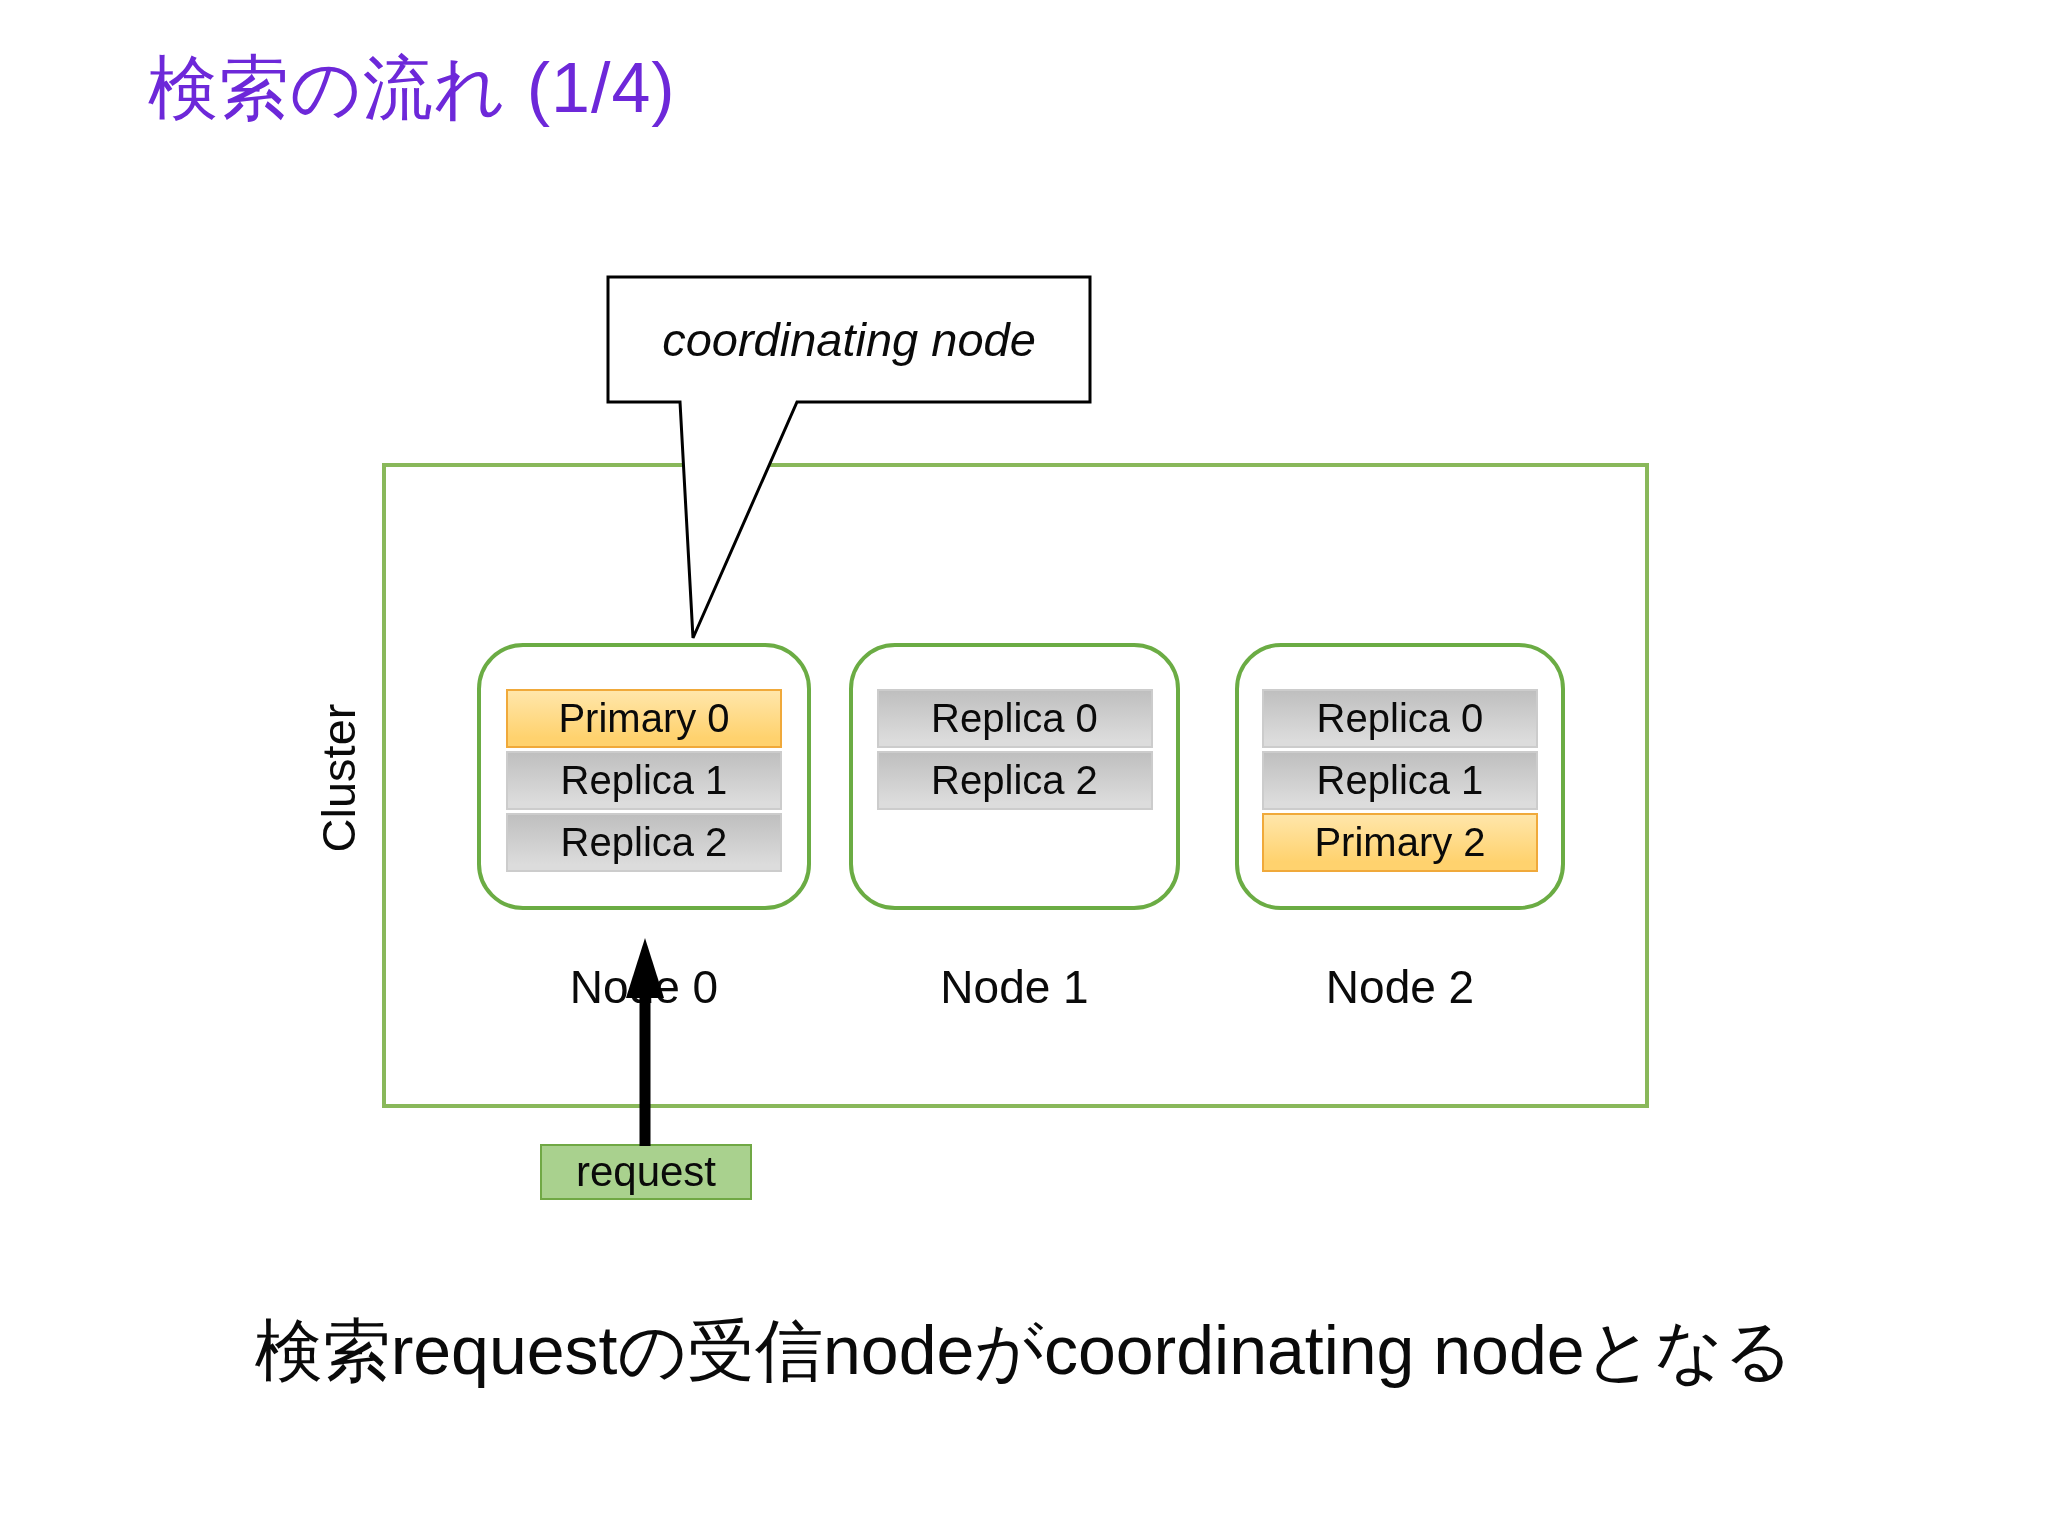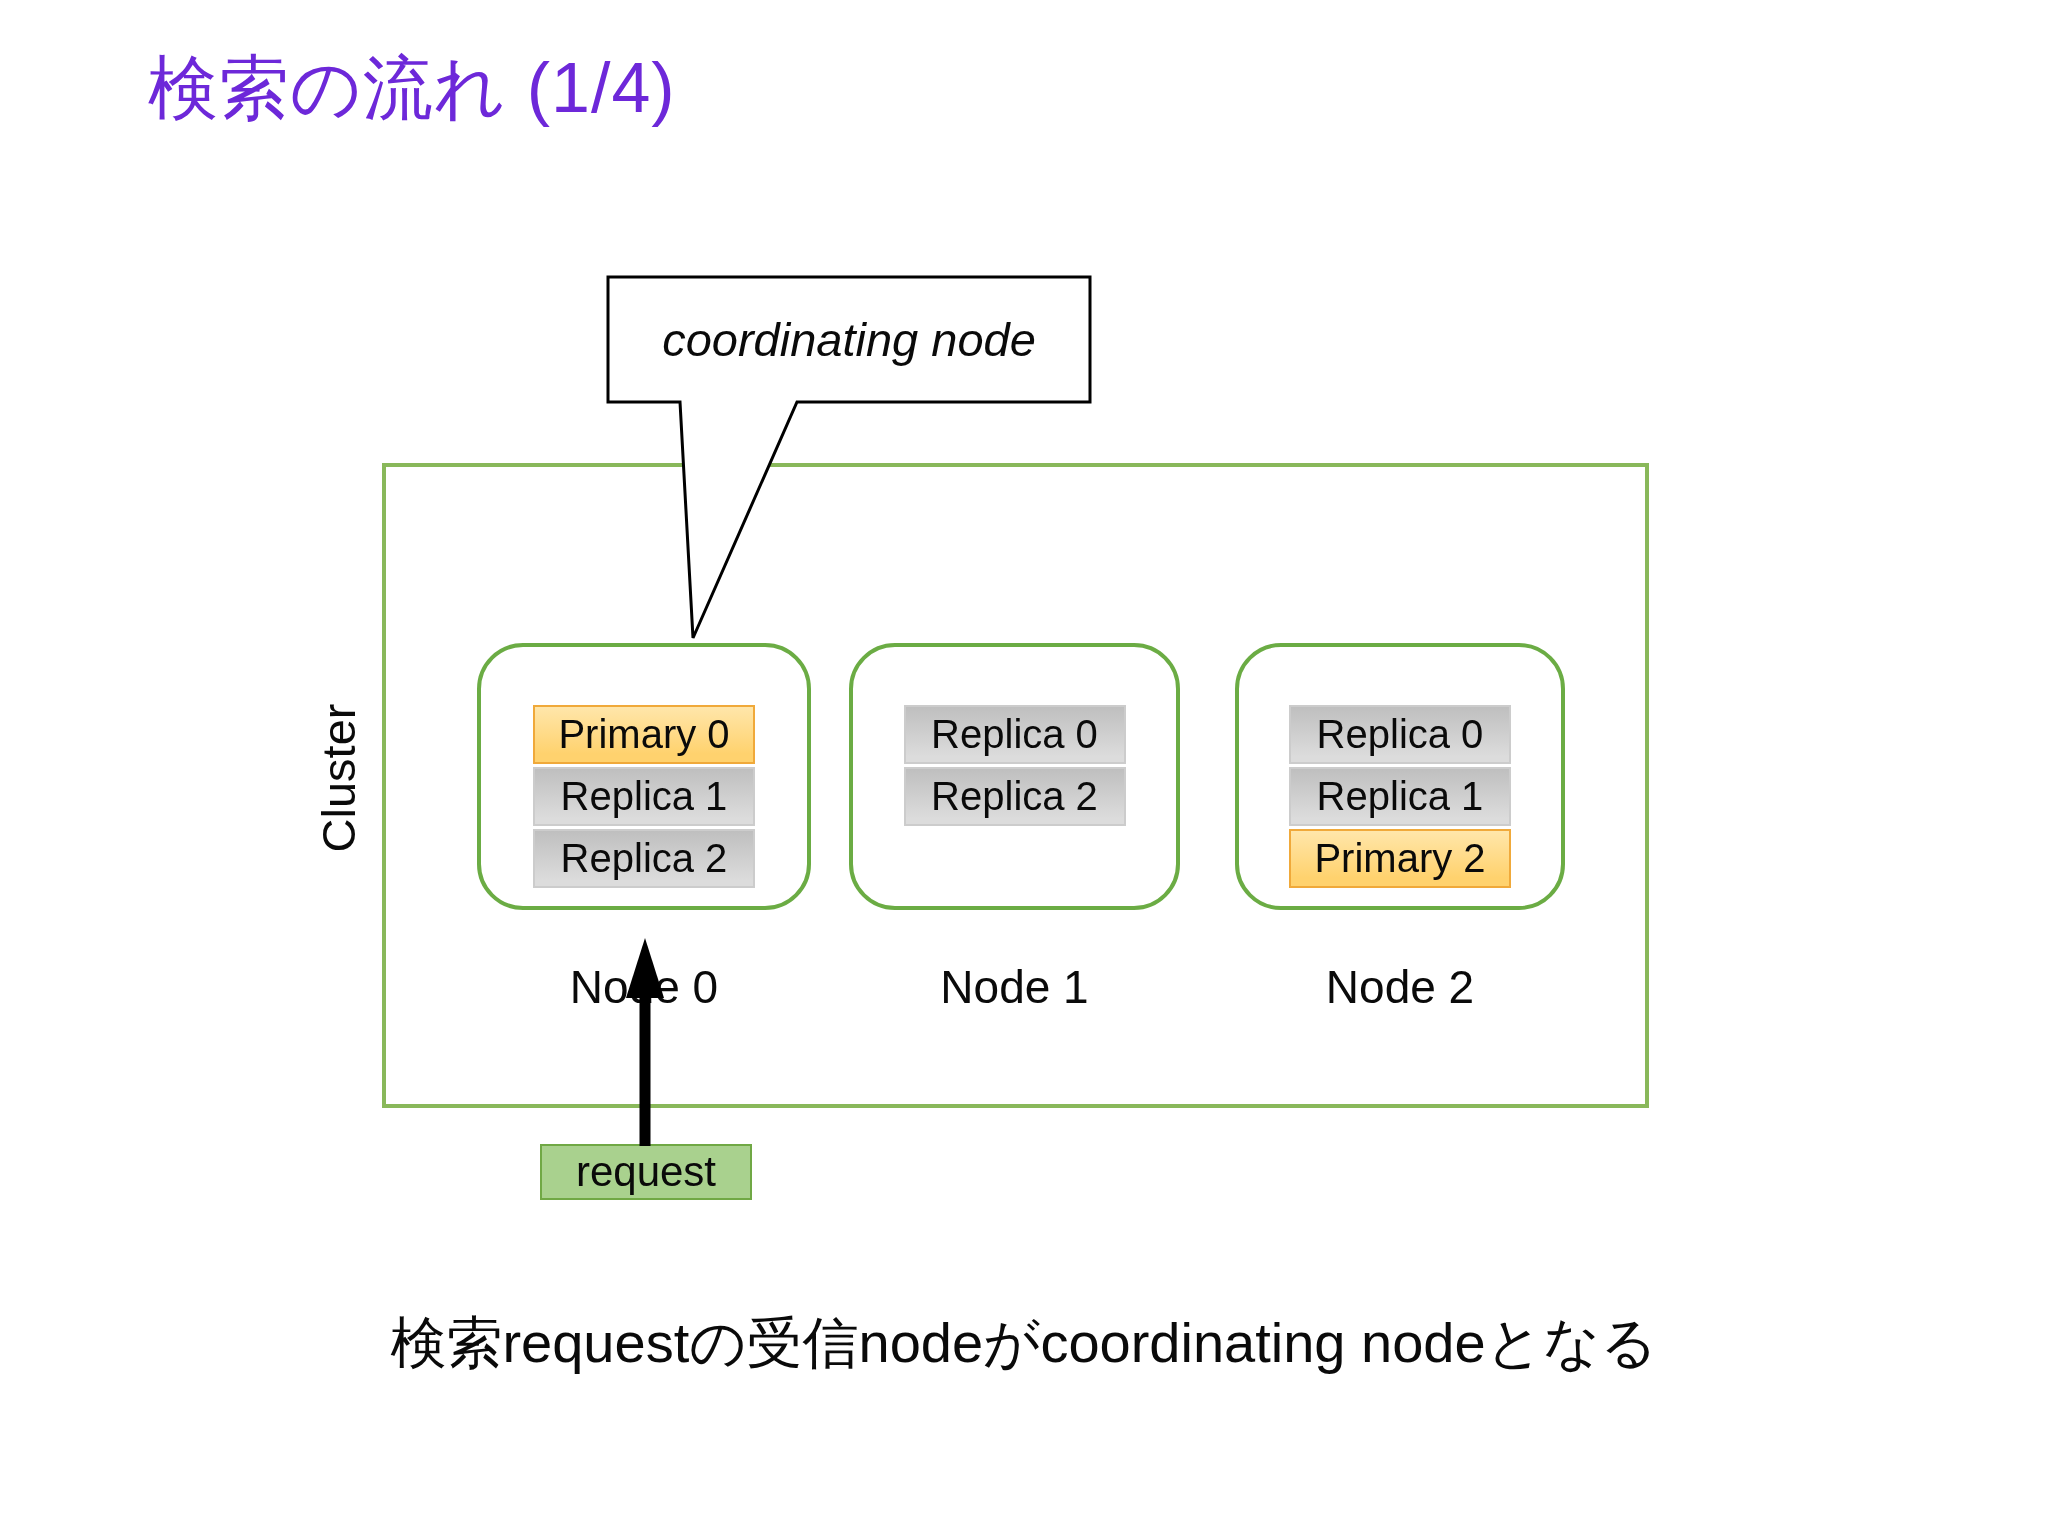--- a/index.html
+++ b/index.html
@@ -29,21 +29,21 @@
   .node{position:absolute;top:643px;z-index:2;}
   #node-0{left:477px;width:334px;}
   #node-1{left:849px;width:331px;}
   #node-2{left:1235px;width:330px;}
   .node-border{
     position:relative;height:267px;box-sizing:border-box;
     border:4px solid var(--node-border);border-radius:46px;background:#fff;
   }
   .stack{
     position:absolute;left:50%;transform:translateX(-50%);
-    top:42px;width:222px;margin-top:16px;
+    top:42px;width:276px;
   }
   .shard{
     height:59px;margin-bottom:3px;box-sizing:border-box;
     display:flex;align-items:center;justify-content:center;
     font-size:40px;color:#0a0a0a;white-space:nowrap;
   }
   .shard.primary{
     background:linear-gradient(180deg,var(--primary-fill-top) 0%,var(--primary-fill-bottom) 85%);
     border:2px solid var(--primary-border);
   }
@@ -65,21 +65,21 @@
   .request-box{
     position:absolute;left:540px;top:1144px;width:212px;height:56px;z-index:2;
     box-sizing:border-box;background:var(--request-fill);
     border:2px solid var(--request-border);
     display:flex;align-items:center;justify-content:center;
     font-size:42px;color:#0a0a0a;white-space:nowrap;
   }
   
   .caption{
     position:absolute;left:50%;top:1306px;transform:translateX(-50%);
-    font-size:56px;color:#0a0a0a;white-space:nowrap;z-index:2;
+    font-size:68px;color:#0a0a0a;white-space:nowrap;z-index:2;
   }
 </style>
 </head>
 <body>
 
 <div class="slide-title">検索の流れ (1/4)</div>
 
 <div class="cluster-box"></div>
 <div class="cluster-label">Cluster</div>
 

